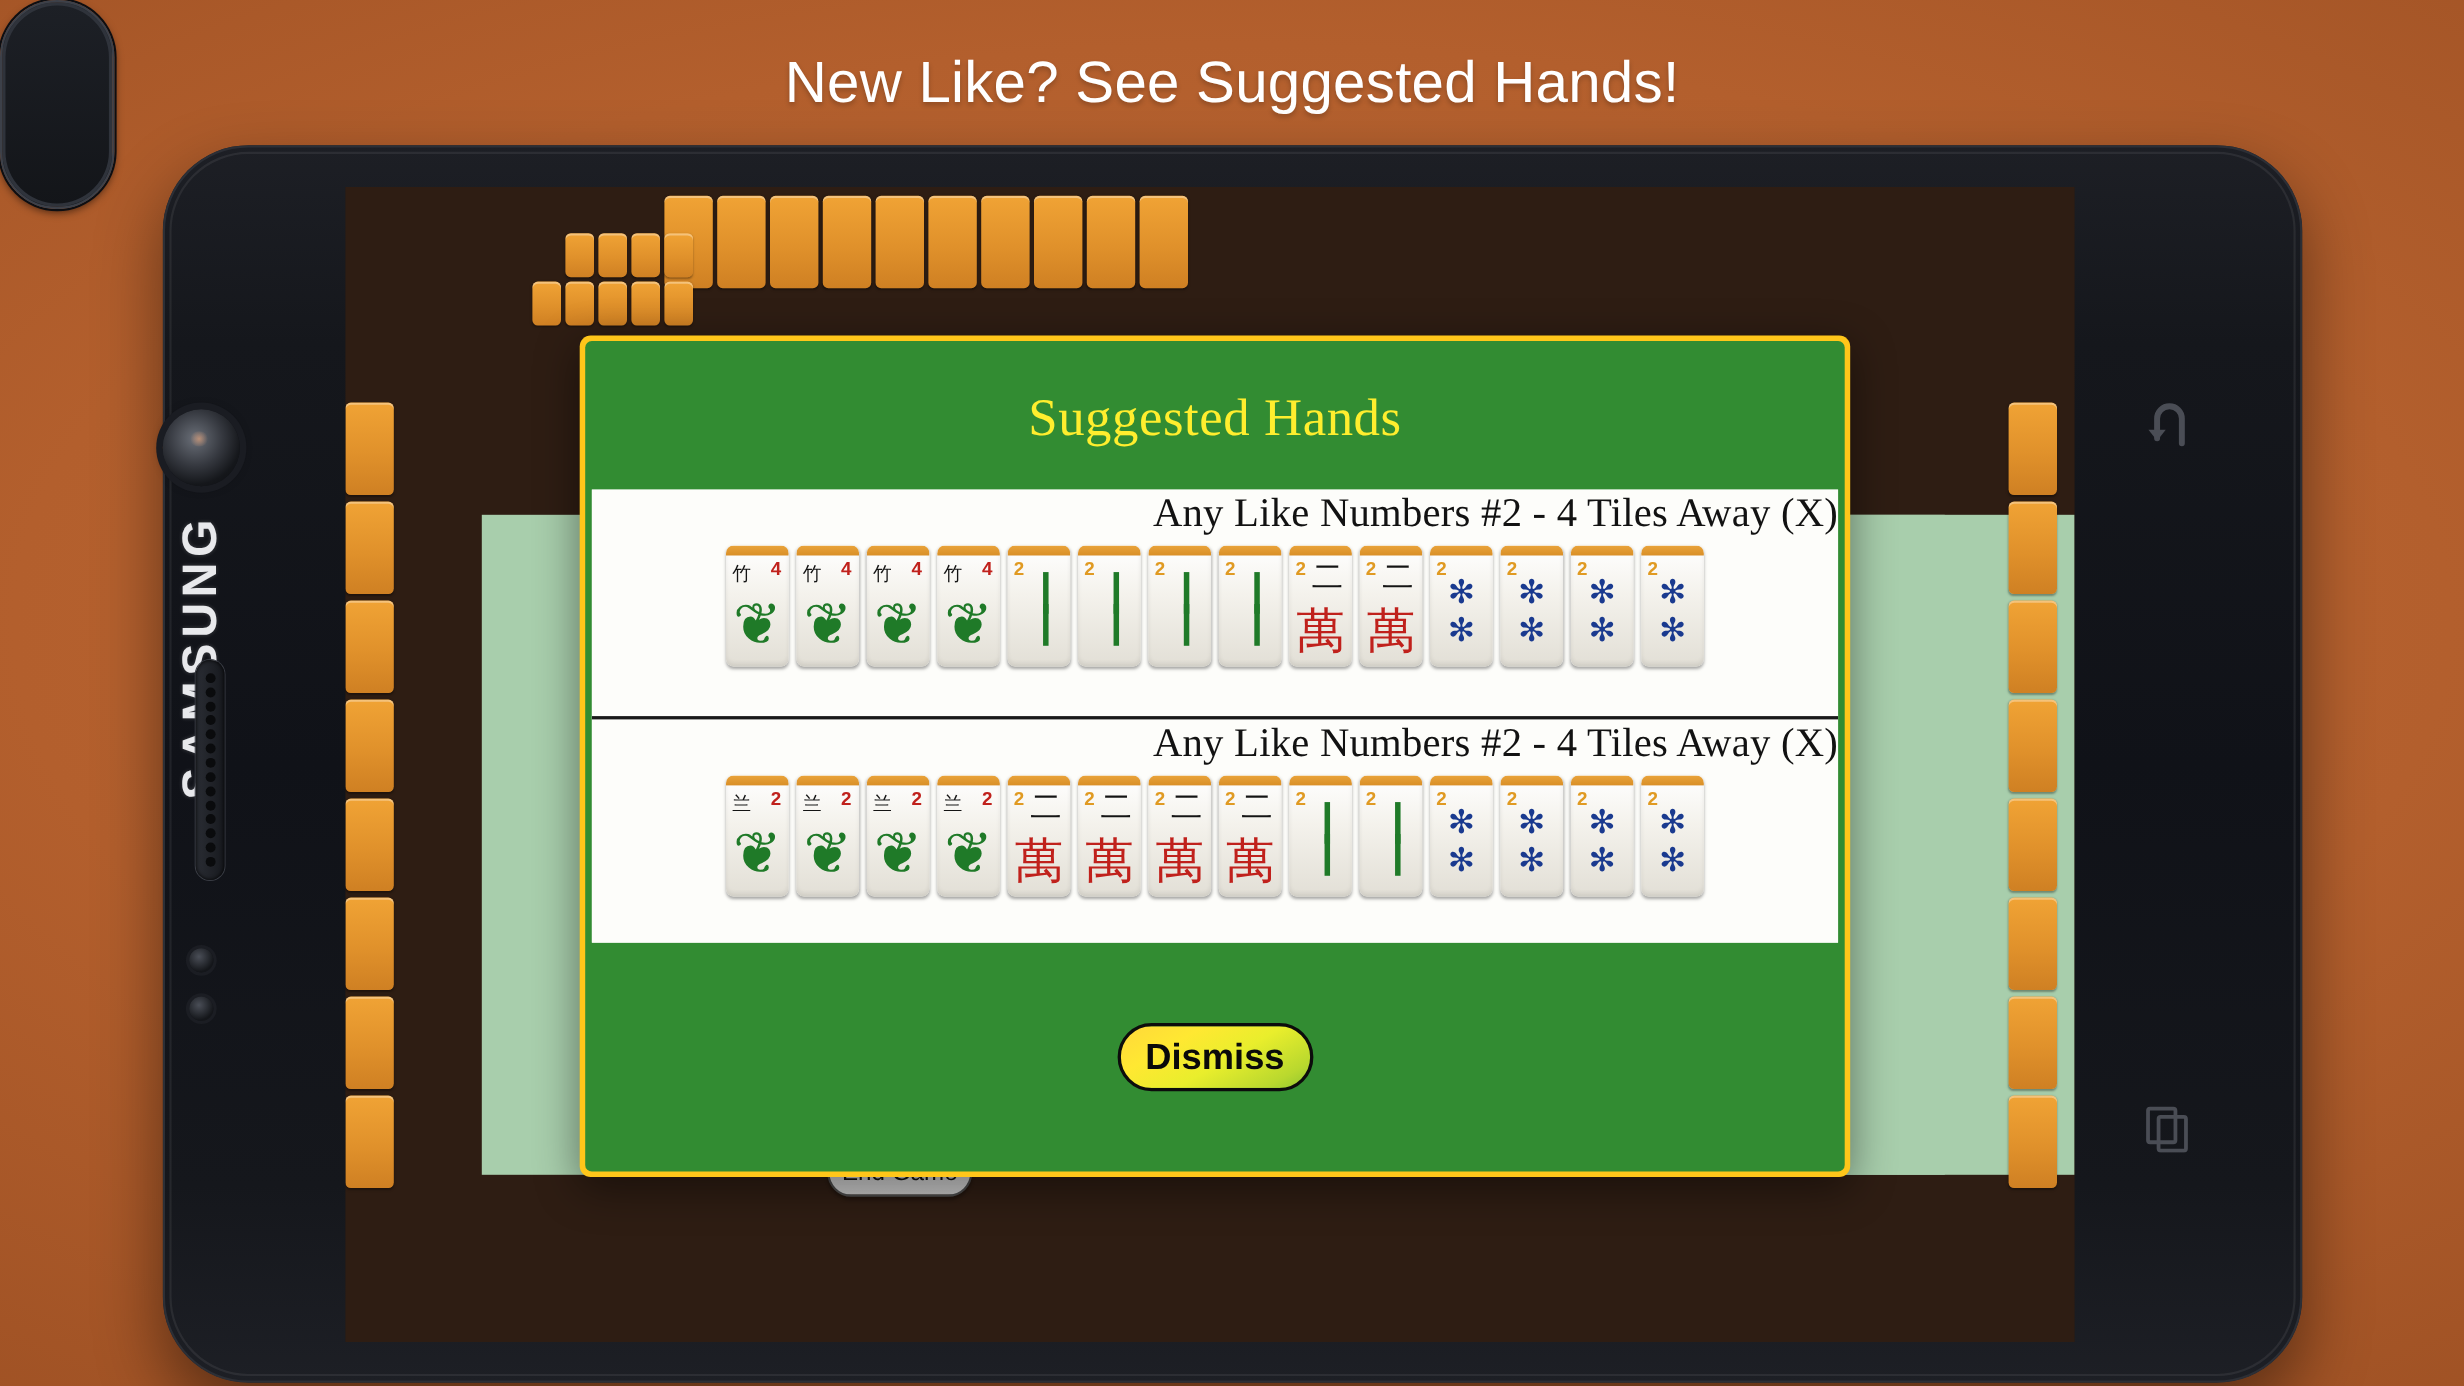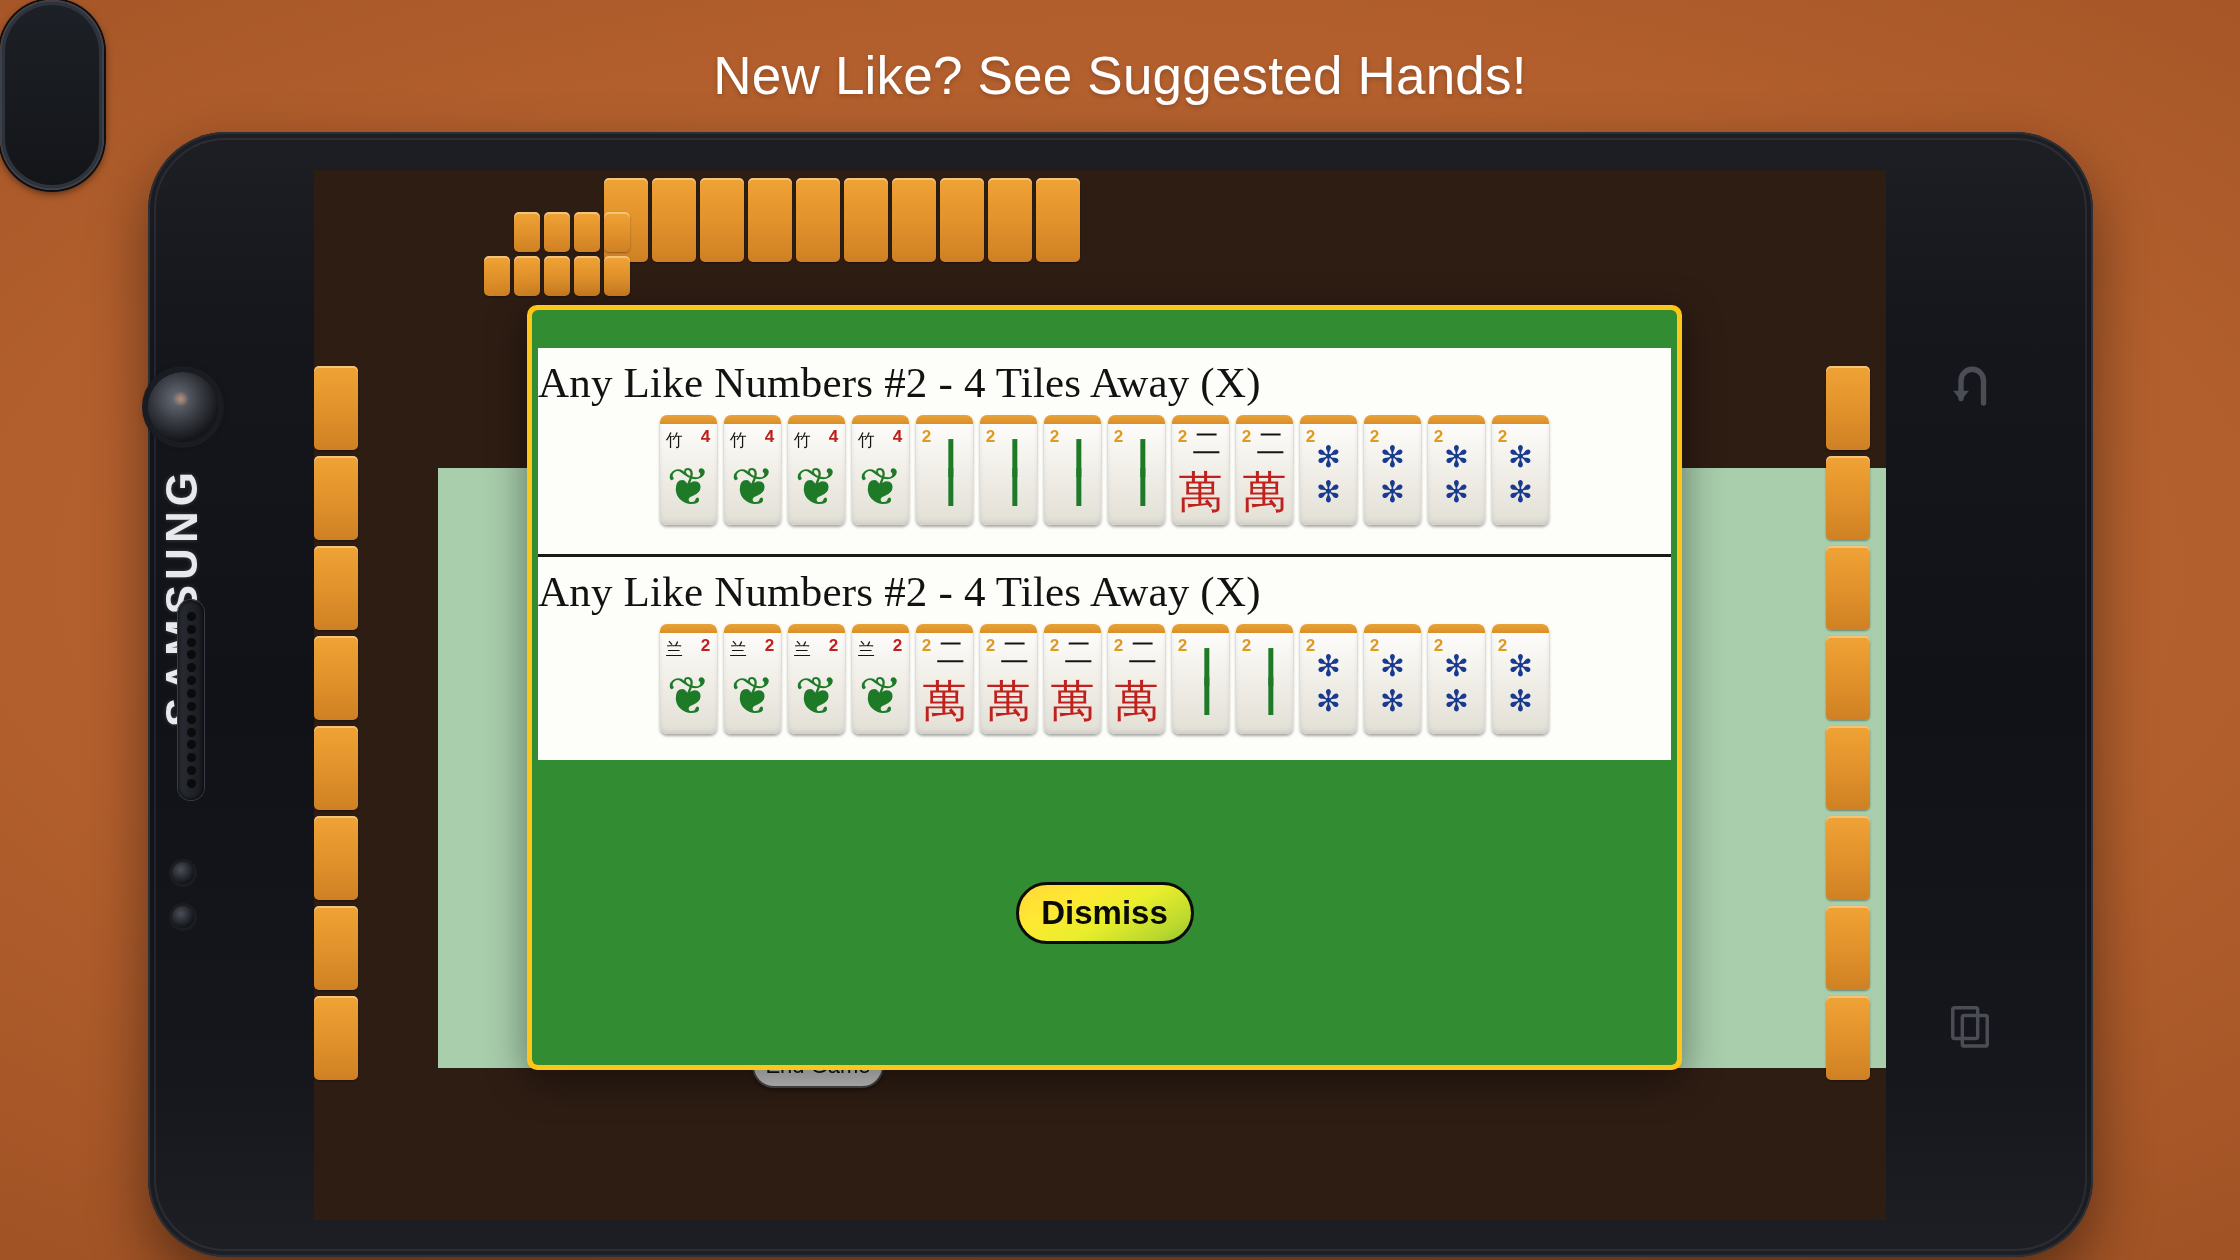--- a/index.html
+++ b/index.html
@@ -144,22 +144,22 @@
     color: #ffffff; font-family: "Liberation Serif", serif;
     font-size: 30px; margin-top: 46px;
   }
   #hands-list {
     margin-top: 38px; width: 1133px; height: 412px;
     background: #ffffff; overflow: hidden;
   }
   .hand-row { width: 100%; height: 206px; background:#fdfdfa; position: relative; }
   .hand-row + .hand-row { border-top: 3px solid #1a1a1a; }
   .hand-title {
-    text-align: left; font-family: "Liberation Serif", serif;
-    font-size: 43px; color: #121212; padding-top: 10px; letter-spacing: .2px;
+    text-align: right; font-family: "Liberation Serif", serif;
+    font-size: 37px; color: #121212; letter-spacing: .2px;
   }
   .hand-tiles {
     display: flex; justify-content: center; gap: 7px; margin-top: 8px;
   }
   .hand-tiles .tile { width: 57px; height: 110px; }
 
   #dismiss-wrap { flex: 1; display: flex; align-items: center; justify-content: center; }
   #dismiss {
     width: 178px; height: 62px; border-radius: 31px;
     background: linear-gradient(150deg,#ffd83a 0%, #ffe832 28%, #e9ee2c 55%, #b9d82e 85%, #8fc531 100%);
@@ -365,20 +365,21 @@
   <div id="tile-count">71</div>
 
   <div class="side-btn" id="btn-newgame">New Game</div>
   <div class="side-btn" id="btn-history">History</div>
   <div class="side-btn" id="btn-endgame">End Game</div>
 
 </div>
 
 <div id="dialog">
   <div id="dialog-body">
+    <div id="dlg-title">Suggested Hands</div>
     <div id="hands-list">
         <div class="hand-row">
           <div class="hand-title">Any Like Numbers #2 - 4 Tiles Away (X)</div>
           <div class="hand-tiles">
             <div class="tile">
               <div class="cap"></div>
               <div class="num" style="right: 6.84px; top: 13.2px; font-size: 17.1px; color: rgb(192, 33, 28);">4</div>
               <div class="glyph" style="top: 9.9px; height: 30.8px; justify-content: flex-start; padding-left: 5.7px; font-size: 17.1px; color: rgb(20, 20, 20);">竹</div>
               <div class="glyph" style="top: 39.6px; height: 63.8px; font-size: 52.8px; color: rgb(31, 122, 40);">❦</div>
             </div>

